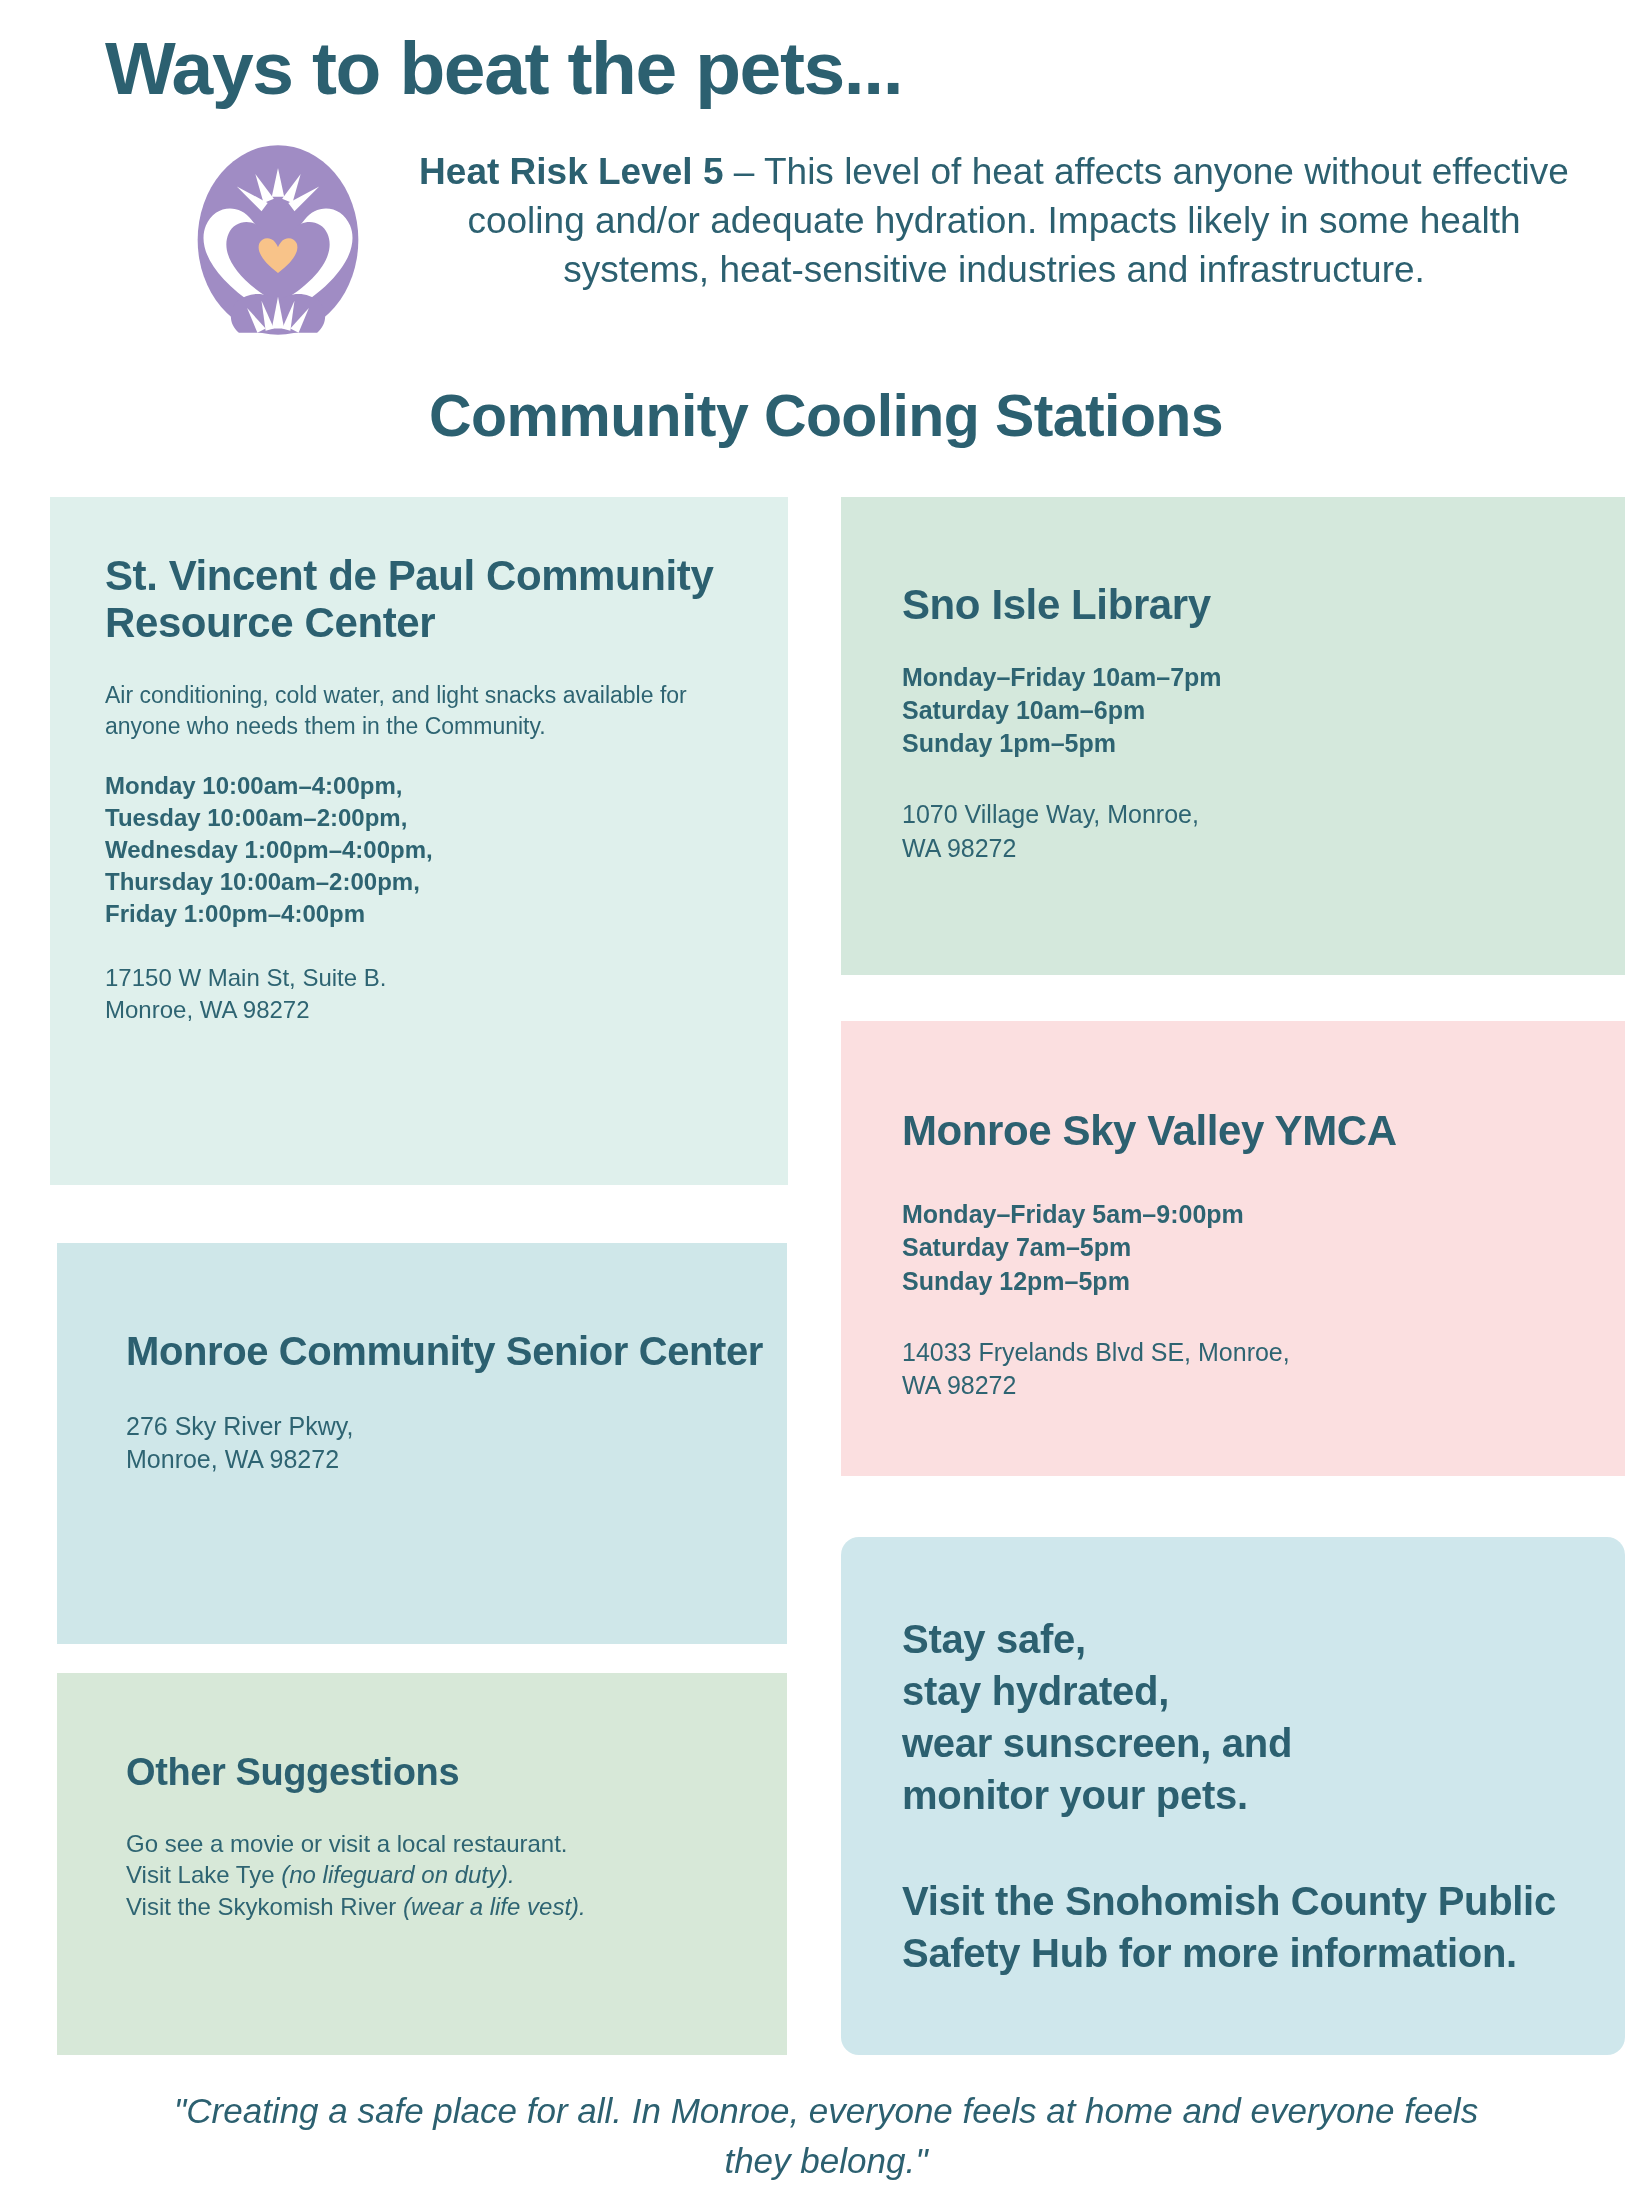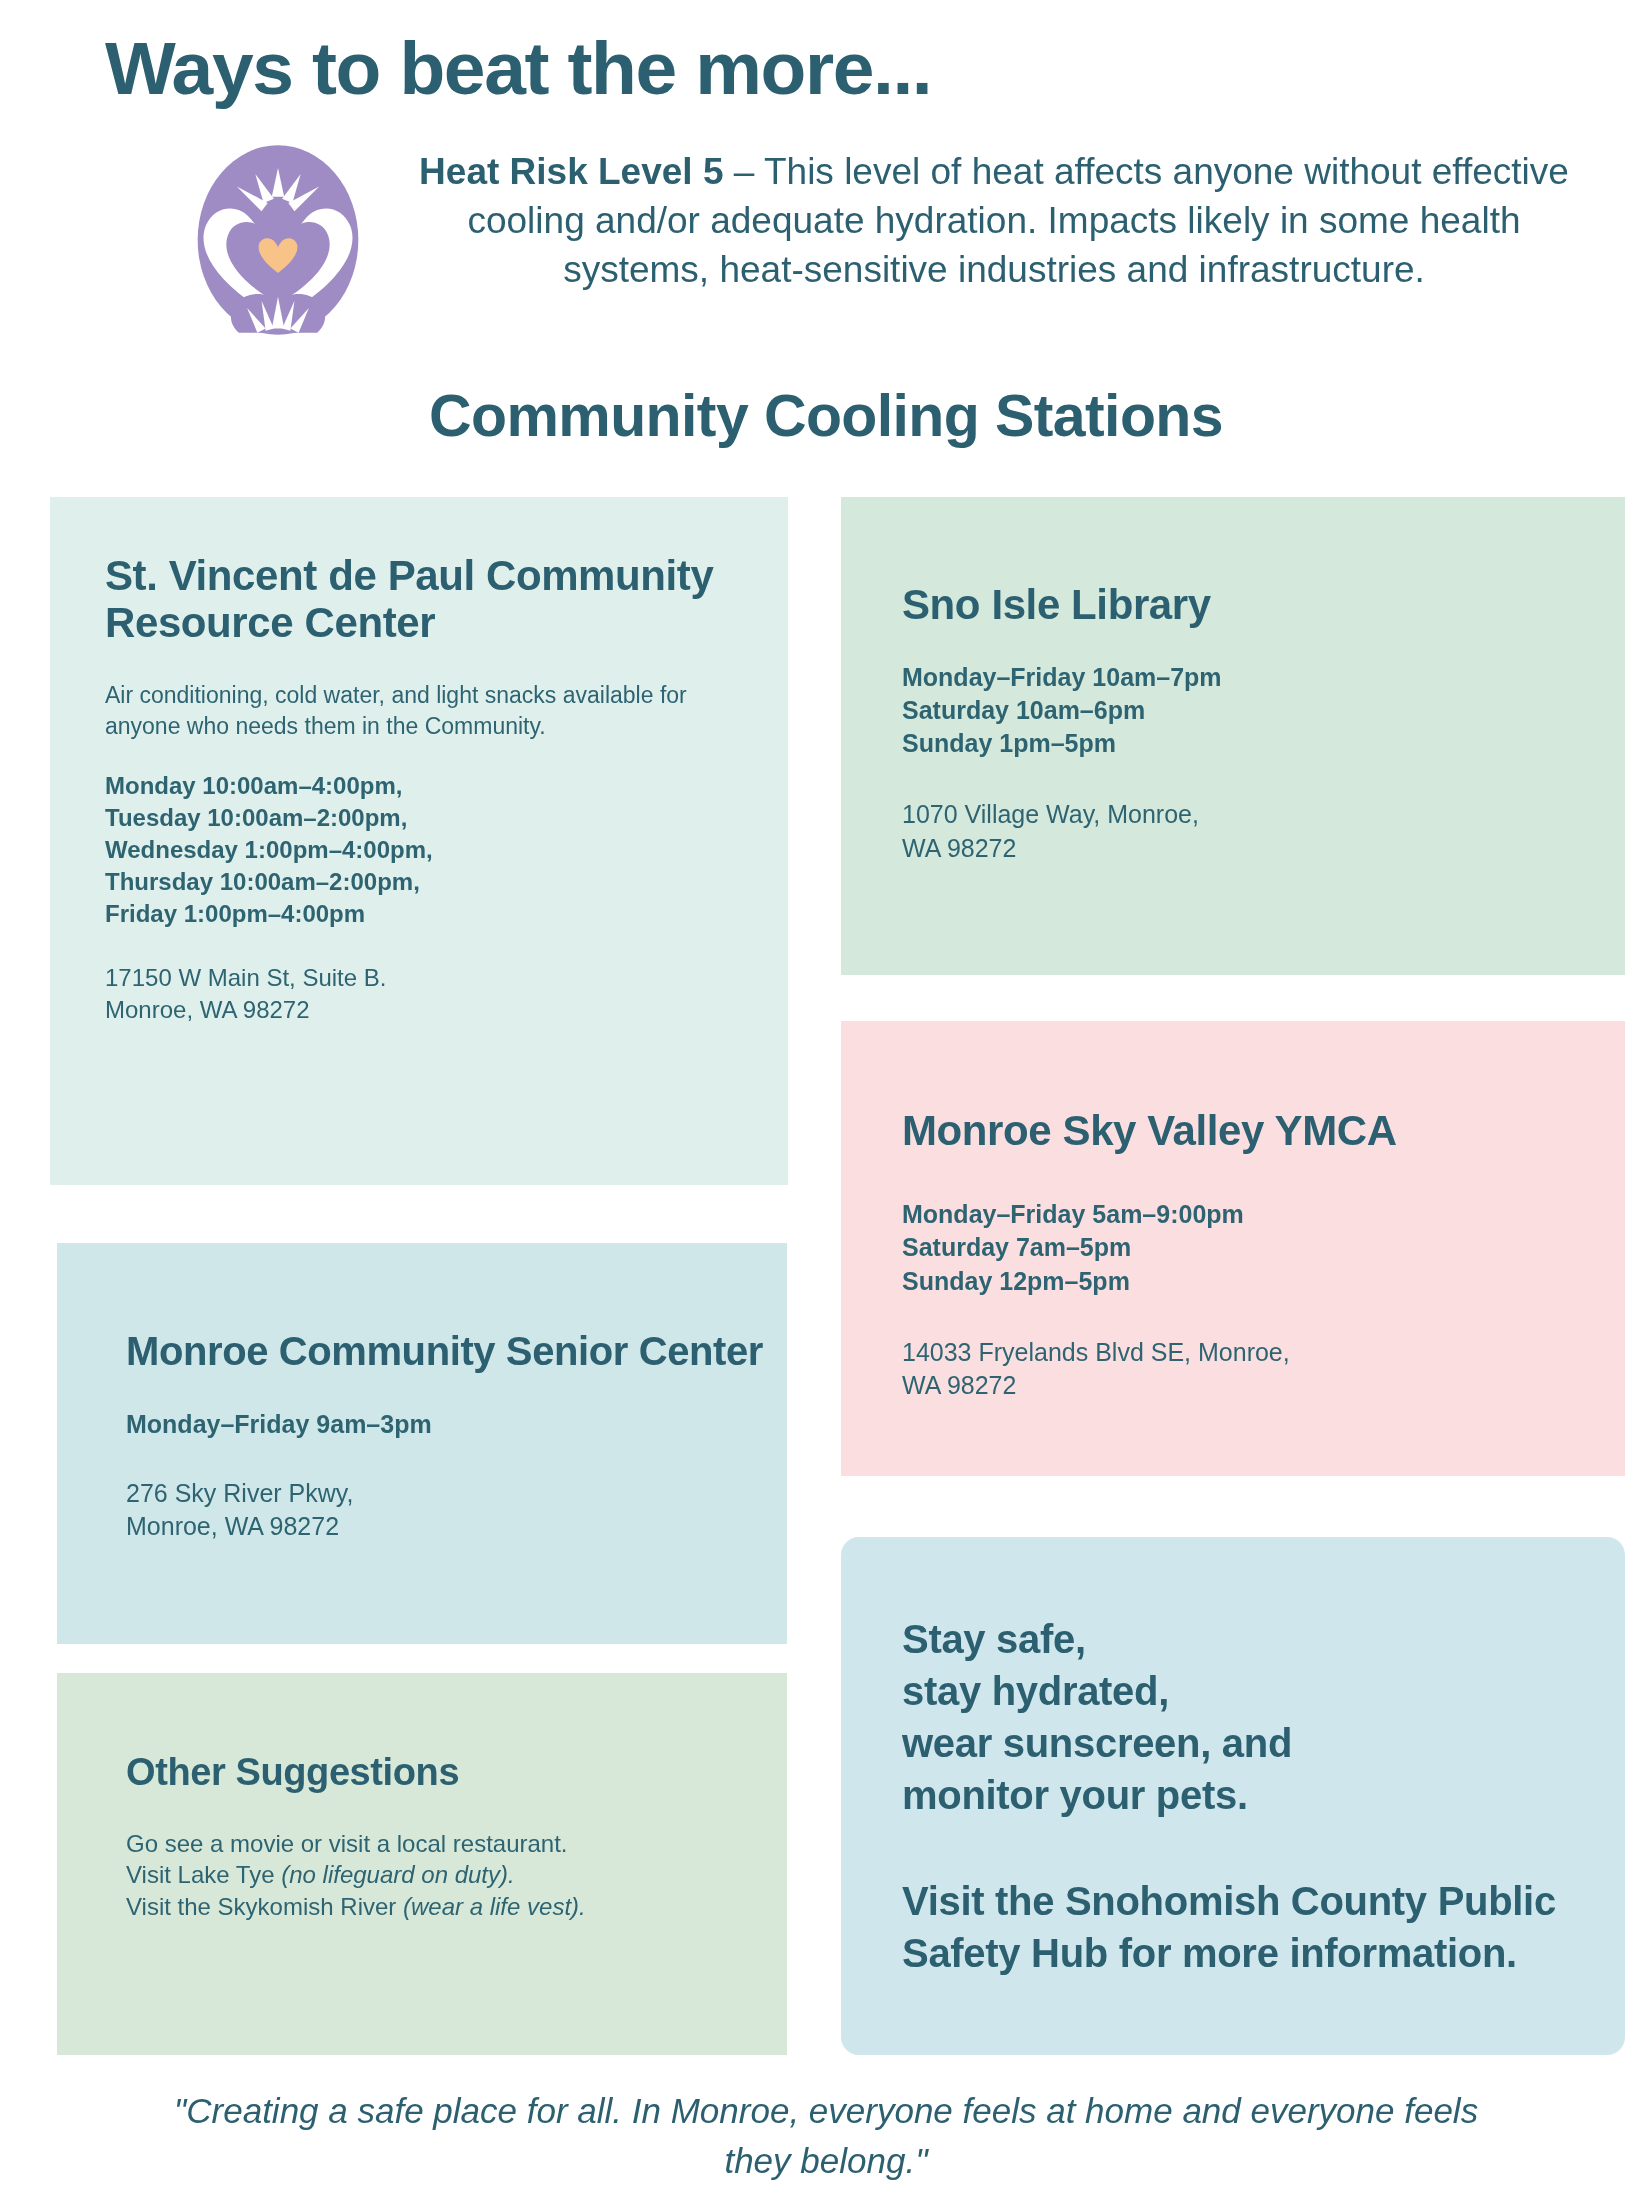--- a/index.html
+++ b/index.html
@@ -108,21 +108,21 @@
     position:absolute; left:172px; top:2086px; width:1308px;
     text-align:center; font-style:italic; font-weight:400;
     font-size:35px; line-height:1.42; color:#2c6070;
   }
 </style>
 </head>
 <body>
 
 <div class="page">
 
-  <div class="title-main">Ways to beat the more...</div>
+  <div class="title-main">Ways to beat the pets...</div>
 
   <div class="logo-wrap">
     <svg class="logo-svg" viewBox="0 0 200 200" xmlns="http://www.w3.org/2000/svg" aria-hidden="true">
       <ellipse cx="100" cy="100" rx="78" ry="92" fill="#a08cc4"></ellipse>
 
       <g fill="#ffffff">
         <polygon points="100,30 106,58 94,58"></polygon>
         <polygon points="78,36 96,60 86,64"></polygon>
         <polygon points="122,36 104,60 114,64"></polygon>
         <polygon points="60,48 90,64 84,72"></polygon>
@@ -171,21 +171,20 @@
   </div>
 
   <div class="card" id="card-ymca">
     <h3>Monroe Sky Valley YMCA</h3>
     <p class="body bold-lines">Monday–Friday 5am–9:00pm<br>Saturday 7am–5pm<br>Sunday 12pm–5pm</p>
     <p class="body norm-lines">14033 Fryelands Blvd SE, Monroe,<br>WA 98272</p>
   </div>
 
   <div class="card" id="card-senior">
     <h3>Monroe Community Senior Center</h3>
-    <p class="body bold-lines">Monday–Friday 9am–3pm</p>
     <p class="body norm-lines">276 Sky River Pkwy,<br>Monroe, WA 98272</p>
   </div>
 
   <div class="card" id="card-other">
     <h3>Other Suggestions</h3>
     <p class="body norm-lines">
       <span>Go see a movie or visit a local restaurant.</span><br>
       <span>Visit Lake Tye </span><i>(no lifeguard on duty).</i><br>
       <span>Visit the Skykomish River </span><i>(wear a life vest).</i>
     </p>

